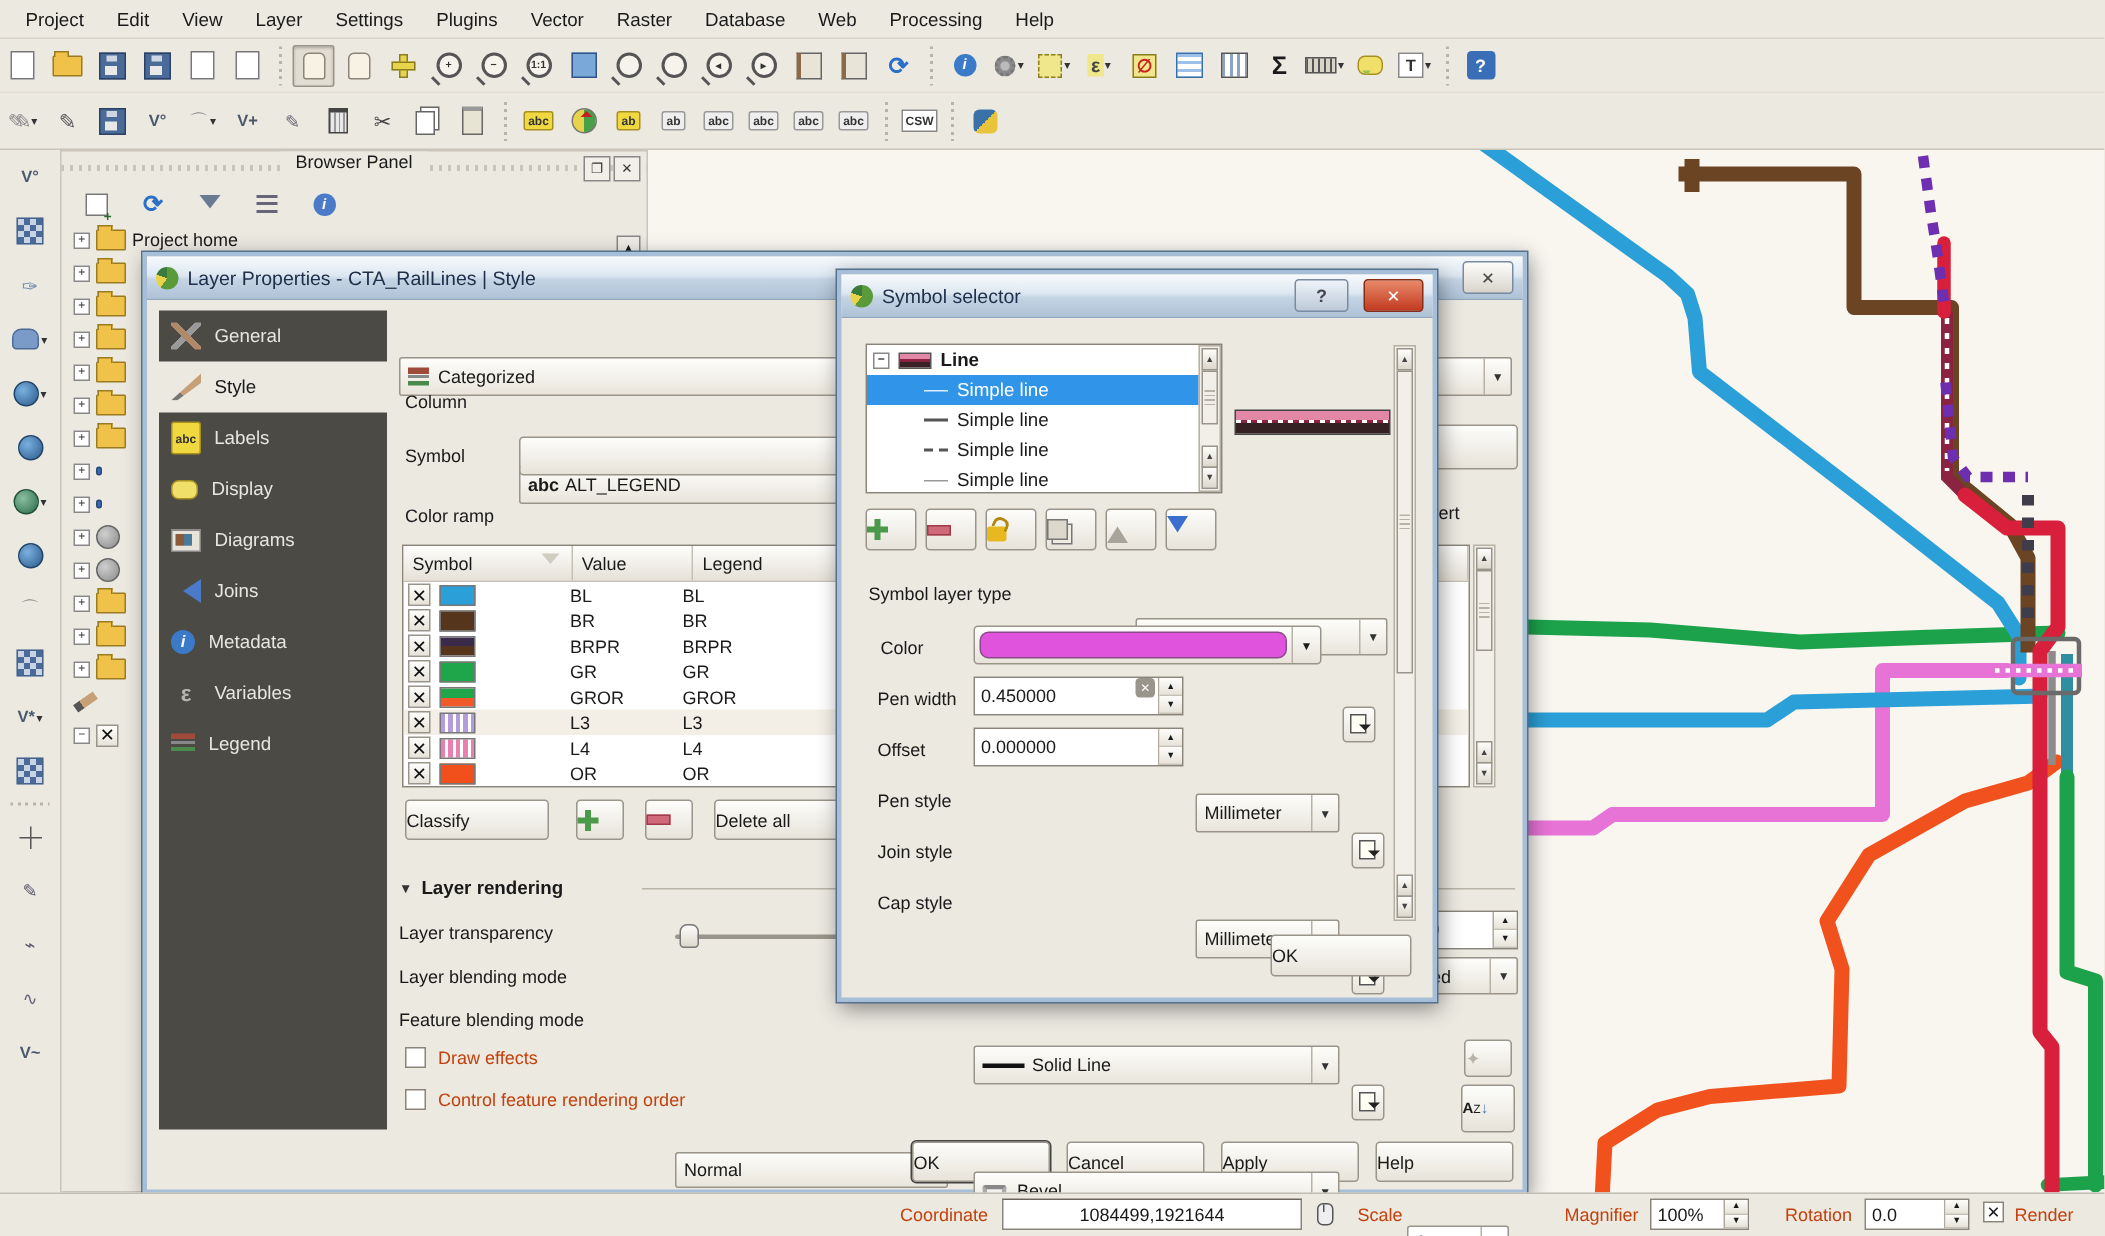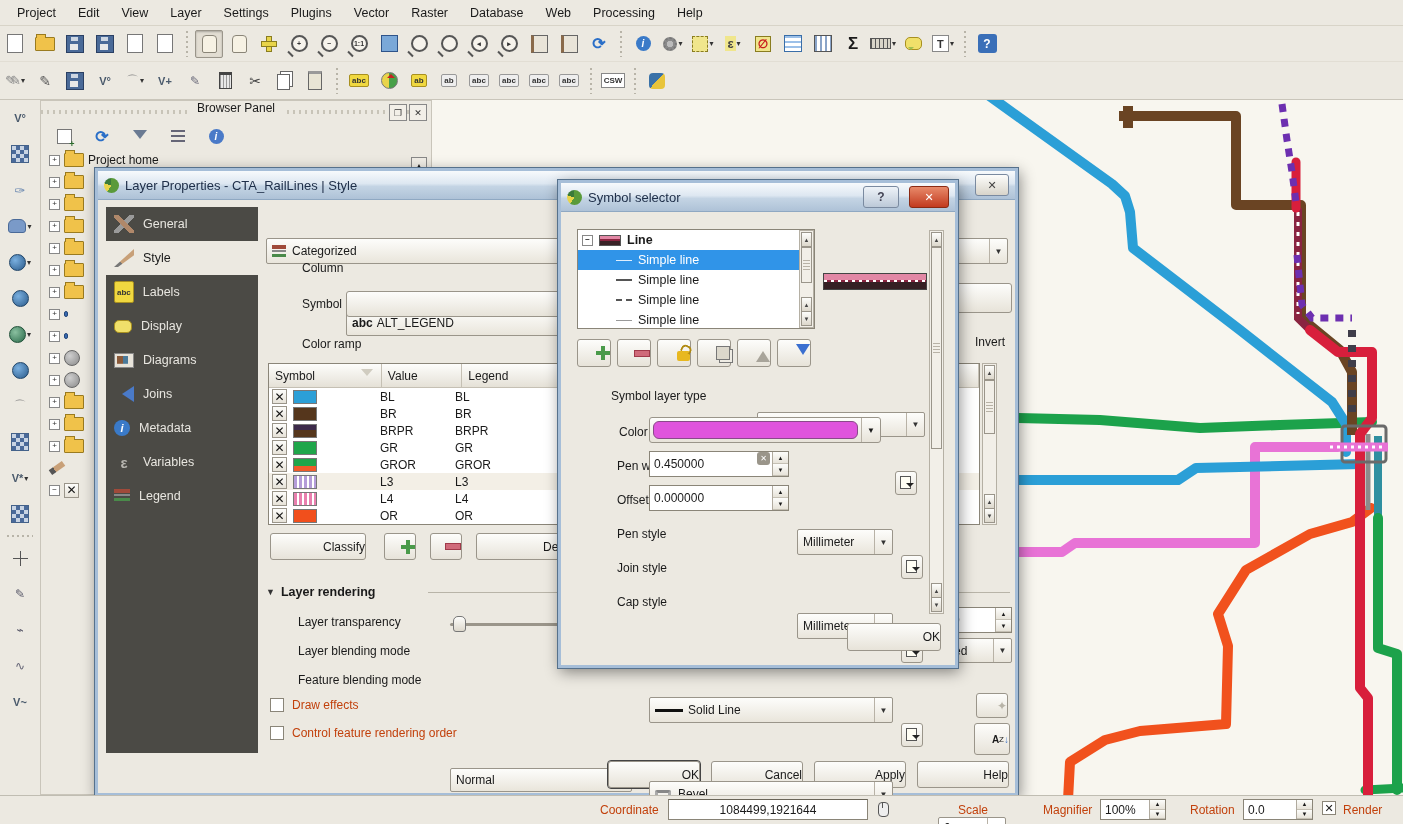--- a/index.html
+++ b/index.html
@@ -109,21 +109,21 @@
              display:flex;align-items:center;padding:0 6px;gap:6px;border-bottom:1px solid #8fa8c2;}
   .dlg-title .txt{font-size:13px;color:#20304a;}
   .qicon{width:15px;height:15px;border-radius:50%;background:conic-gradient(#5a9a3a 0 60%,#e8d44a 60% 80%,#3a7a3a 80%);}
   .xbtn{margin-left:auto;width:32px;height:20px;border:1px solid #7a8aa0;border-radius:3px;background:linear-gradient(#fdfdfb,#d8d4ca);display:flex;align-items:center;justify-content:center;font-weight:bold;color:#444;font-size:11px;}
   .xbtn.red{background:linear-gradient(#e88a6a,#c23a1f);color:#fff;border-color:#8a2a14;width:38px;}
   .qbtn{width:34px;height:20px;border:1px solid #7a8aa0;border-radius:3px;background:linear-gradient(#eef3f8,#bcc9d8);display:flex;align-items:center;justify-content:center;font-weight:bold;color:#445;font-size:12px;margin-left:auto;}
   .qbtn+ .xbtn{margin-left:4px;}
   #lp{left:95px;top:168px;width:923px;height:628px;z-index:5;}
   #ss{left:558px;top:180px;width:400px;height:488px;z-index:6;}
   
-  .btn{background:linear-gradient(#fdfdfb,#e7e3d9);border:1px solid #9a958a;border-radius:3px;display:flex;align-items:center;justify-content:flex-end;font-size:12px;color:#1a1a1a;box-sizing:border-box;}
+  .btn{background:linear-gradient(#fdfdfb,#e7e3d9);border:1px solid #9a958a;border-radius:3px;display:flex;align-items:center;justify-content:flex-start;font-size:12px;color:#1a1a1a;box-sizing:border-box;}
   .btn.def{outline:1px solid #444;}
   .combo{background:linear-gradient(#fdfdfb,#e9e5db);border:1px solid #9a958a;border-radius:2px;display:flex;align-items:center;padding:0 5px;box-sizing:border-box;position:relative;font-size:12px;}
   .combo .arr{position:absolute;right:0;top:0;bottom:0;width:17px;border-left:1px solid #b8b2a6;display:flex;align-items:center;justify-content:center;font-size:8px;color:#333;}
   .sunken{background:#fff;border:1px solid #8a8578;border-top-color:#6a6558;box-sizing:border-box;}
   .spin{display:flex;box-sizing:border-box;border:1px solid #8a8578;background:#fff;}
   .spin .val{flex:1;display:flex;align-items:center;padding-left:4px;font-size:12px;}
   .spin .btns{width:15px;display:flex;flex-direction:column;border-left:1px solid #b0aa9e;}
   .spin .btns span{flex:1;display:flex;align-items:center;justify-content:center;font-size:6px;background:linear-gradient(#fdfdfb,#e7e3d9);border-bottom:1px solid #c5c0b4;}
   .chk{width:14px;height:14px;background:#fff;border:1px solid #8a8578;display:flex;align-items:center;justify-content:center;font-weight:bold;font-size:11px;box-sizing:border-box;}
   .lbl{font-size:12px;color:#c2410c;}
@@ -185,21 +185,21 @@
   .preview:after{content:"";position:absolute;left:0;right:0;top:6px;height:2px;background-image:repeating-linear-gradient(90deg,#fff 0 3px,transparent 3px 7px);}
   .ssbtn{position:absolute;width:34px;height:28px;}
   .plus{width:14px;height:14px;position:relative;}
   .plus:before,.plus:after{content:"";position:absolute;background:#4a9a4a;}
   .plus:before{left:5px;top:0;width:4px;height:14px;}
   .plus:after{left:0;top:5px;width:14px;height:4px;}
   .minus{width:14px;height:5px;background:#d06a7a;border:1px solid #a03a4a;}
   .dup{width:12px;height:12px;border:1px solid #777;background:#dcd8cc;box-shadow:3px 3px 0 -1px #efece4,3px 3px 0 0 #777;}
   .tri-up{width:0;height:0;border:7px solid transparent;border-bottom:11px solid #a8a49a;}
   .tri-down{width:0;height:0;border:7px solid transparent;border-top:11px solid #3a6fd0;}
-  .rowlbl{position:absolute;font-size:12px;margin-left:32px;}
+  .rowlbl{position:absolute;font-size:12px;}
   .swcombo{position:absolute;height:26px;border:1px solid #9a958a;border-radius:3px;background:linear-gradient(#fdfdfb,#e7e3d9);box-sizing:border-box;}
   .swcombo .swin{position:absolute;left:3px;top:3px;right:22px;bottom:3px;border-radius:6px;border:1px solid #8a4a8a;}
   .swcombo .arr{position:absolute;right:0;top:0;bottom:0;width:18px;border-left:1px solid #b8b2a6;display:flex;align-items:center;justify-content:center;font-size:8px;}
   .clearx{width:13px;height:13px;border-radius:3px;background:#9a958a;color:#fff;font-size:8px;display:flex;align-items:center;justify-content:center;margin-right:2px;}
   .chev{width:10px;height:6px;border:3px solid #888;border-bottom:none;border-radius:2px 2px 0 0;border-left-color:#aaa;border-right-color:#aaa;}
   .penline{width:28px;height:0;border-top:3px solid #111;margin-right:5px;}
   
   #status{left:0;top:795px;width:1403px;height:29px;background:#ece9e1;border-top:1px solid #c0bdb2;z-index:7;}
   #status .lbl{font-size:12px;}
 </style>
@@ -928,21 +928,21 @@
       <span>OK</span>
     </div>
 </div>
 
 <div class="abs" id="status">
   <span class="lbl abs" style="left:600px;top:7px;">Coordinate</span>
   <div class="sunken abs" style="left:668px;top:3px;width:200px;height:21px;display:flex;align-items:center;justify-content:center;">
     <span>1084499,1921644</span>
   </div>
   <span class="kk k-mouse abs" style="left:878px;top:6px;"></span>
-  <span class="lbl abs" style="left:958px;top:7px;">Scale</span>
+  <span class="lbl abs" style="left:905px;top:7px;">Scale</span>
   <div class="combo abs" style="left:938px;top:3px;width:68px;height:21px;background:#fff;">
     <span>0</span>
       <span class="arr">▼</span>
   </div>
   <span class="lock abs" style="left:1016px;top:6px;"></span>
   <span class="lbl abs" style="left:1043px;top:7px;">Magnifier</span>
   <div class="spin abs" style="left:1100px;top:3px;width:66px;height:21px;">
     <span class="val">100%</span>
     <span class="btns">
         <span>▲</span>

